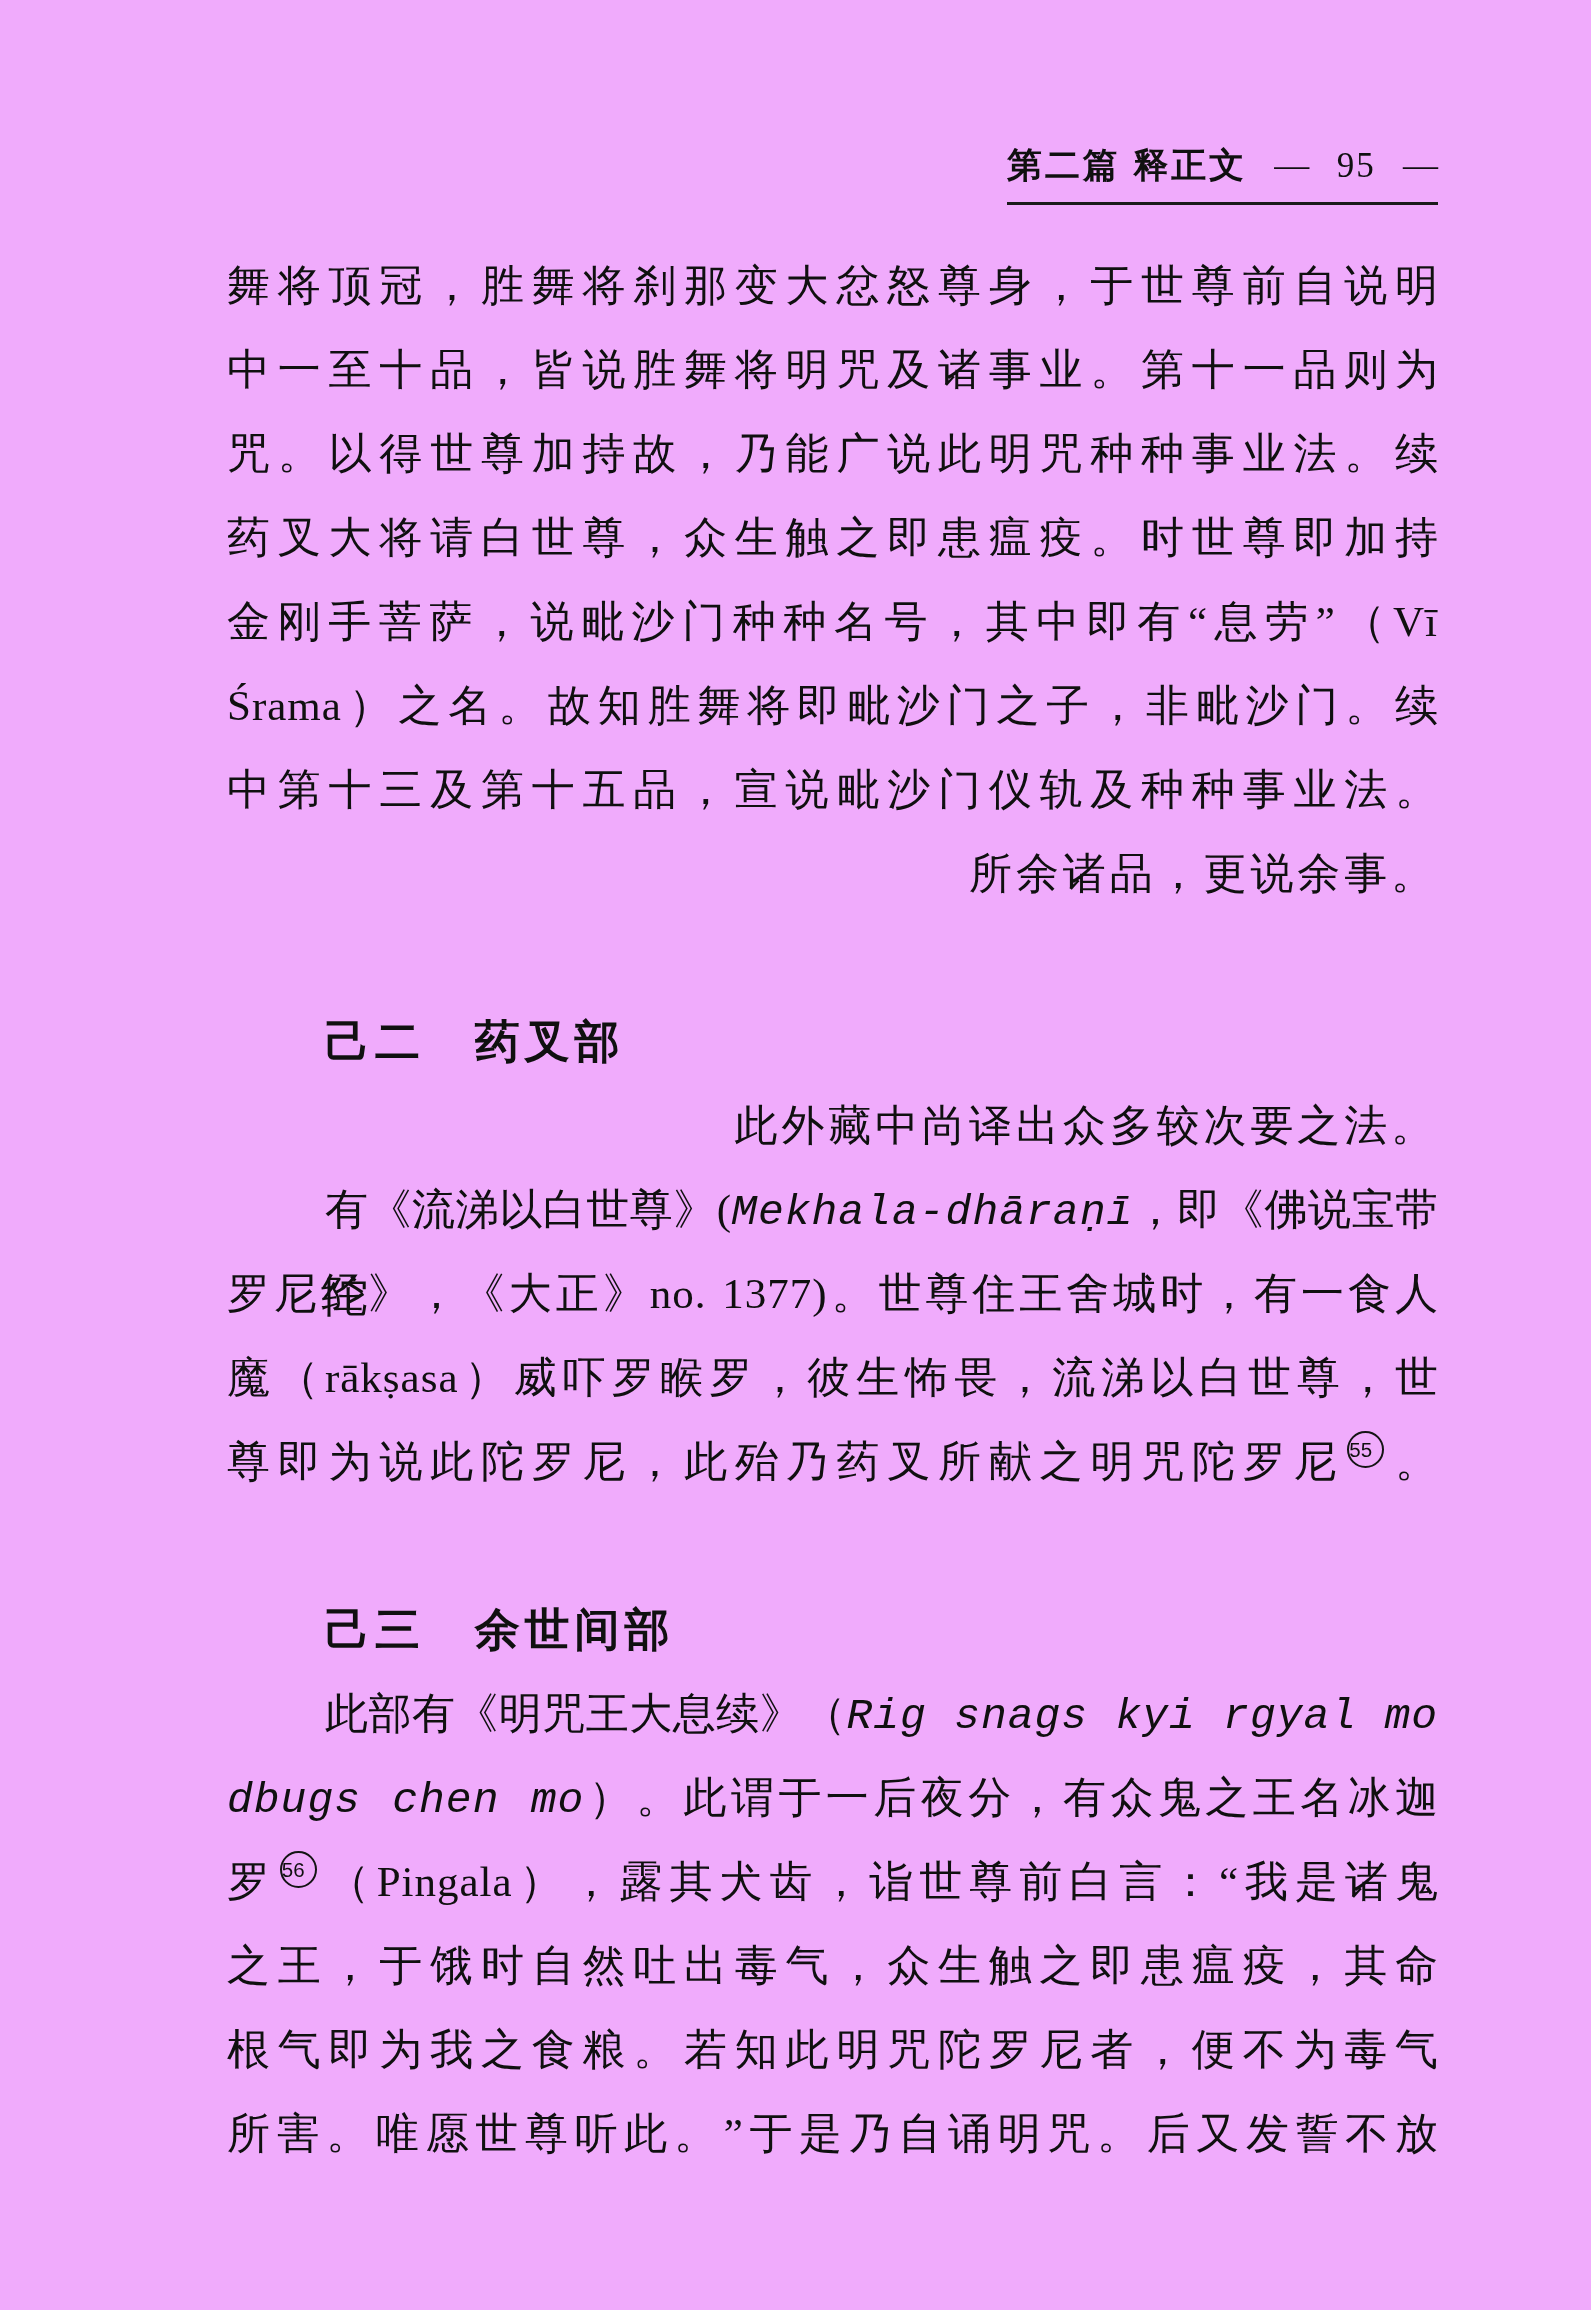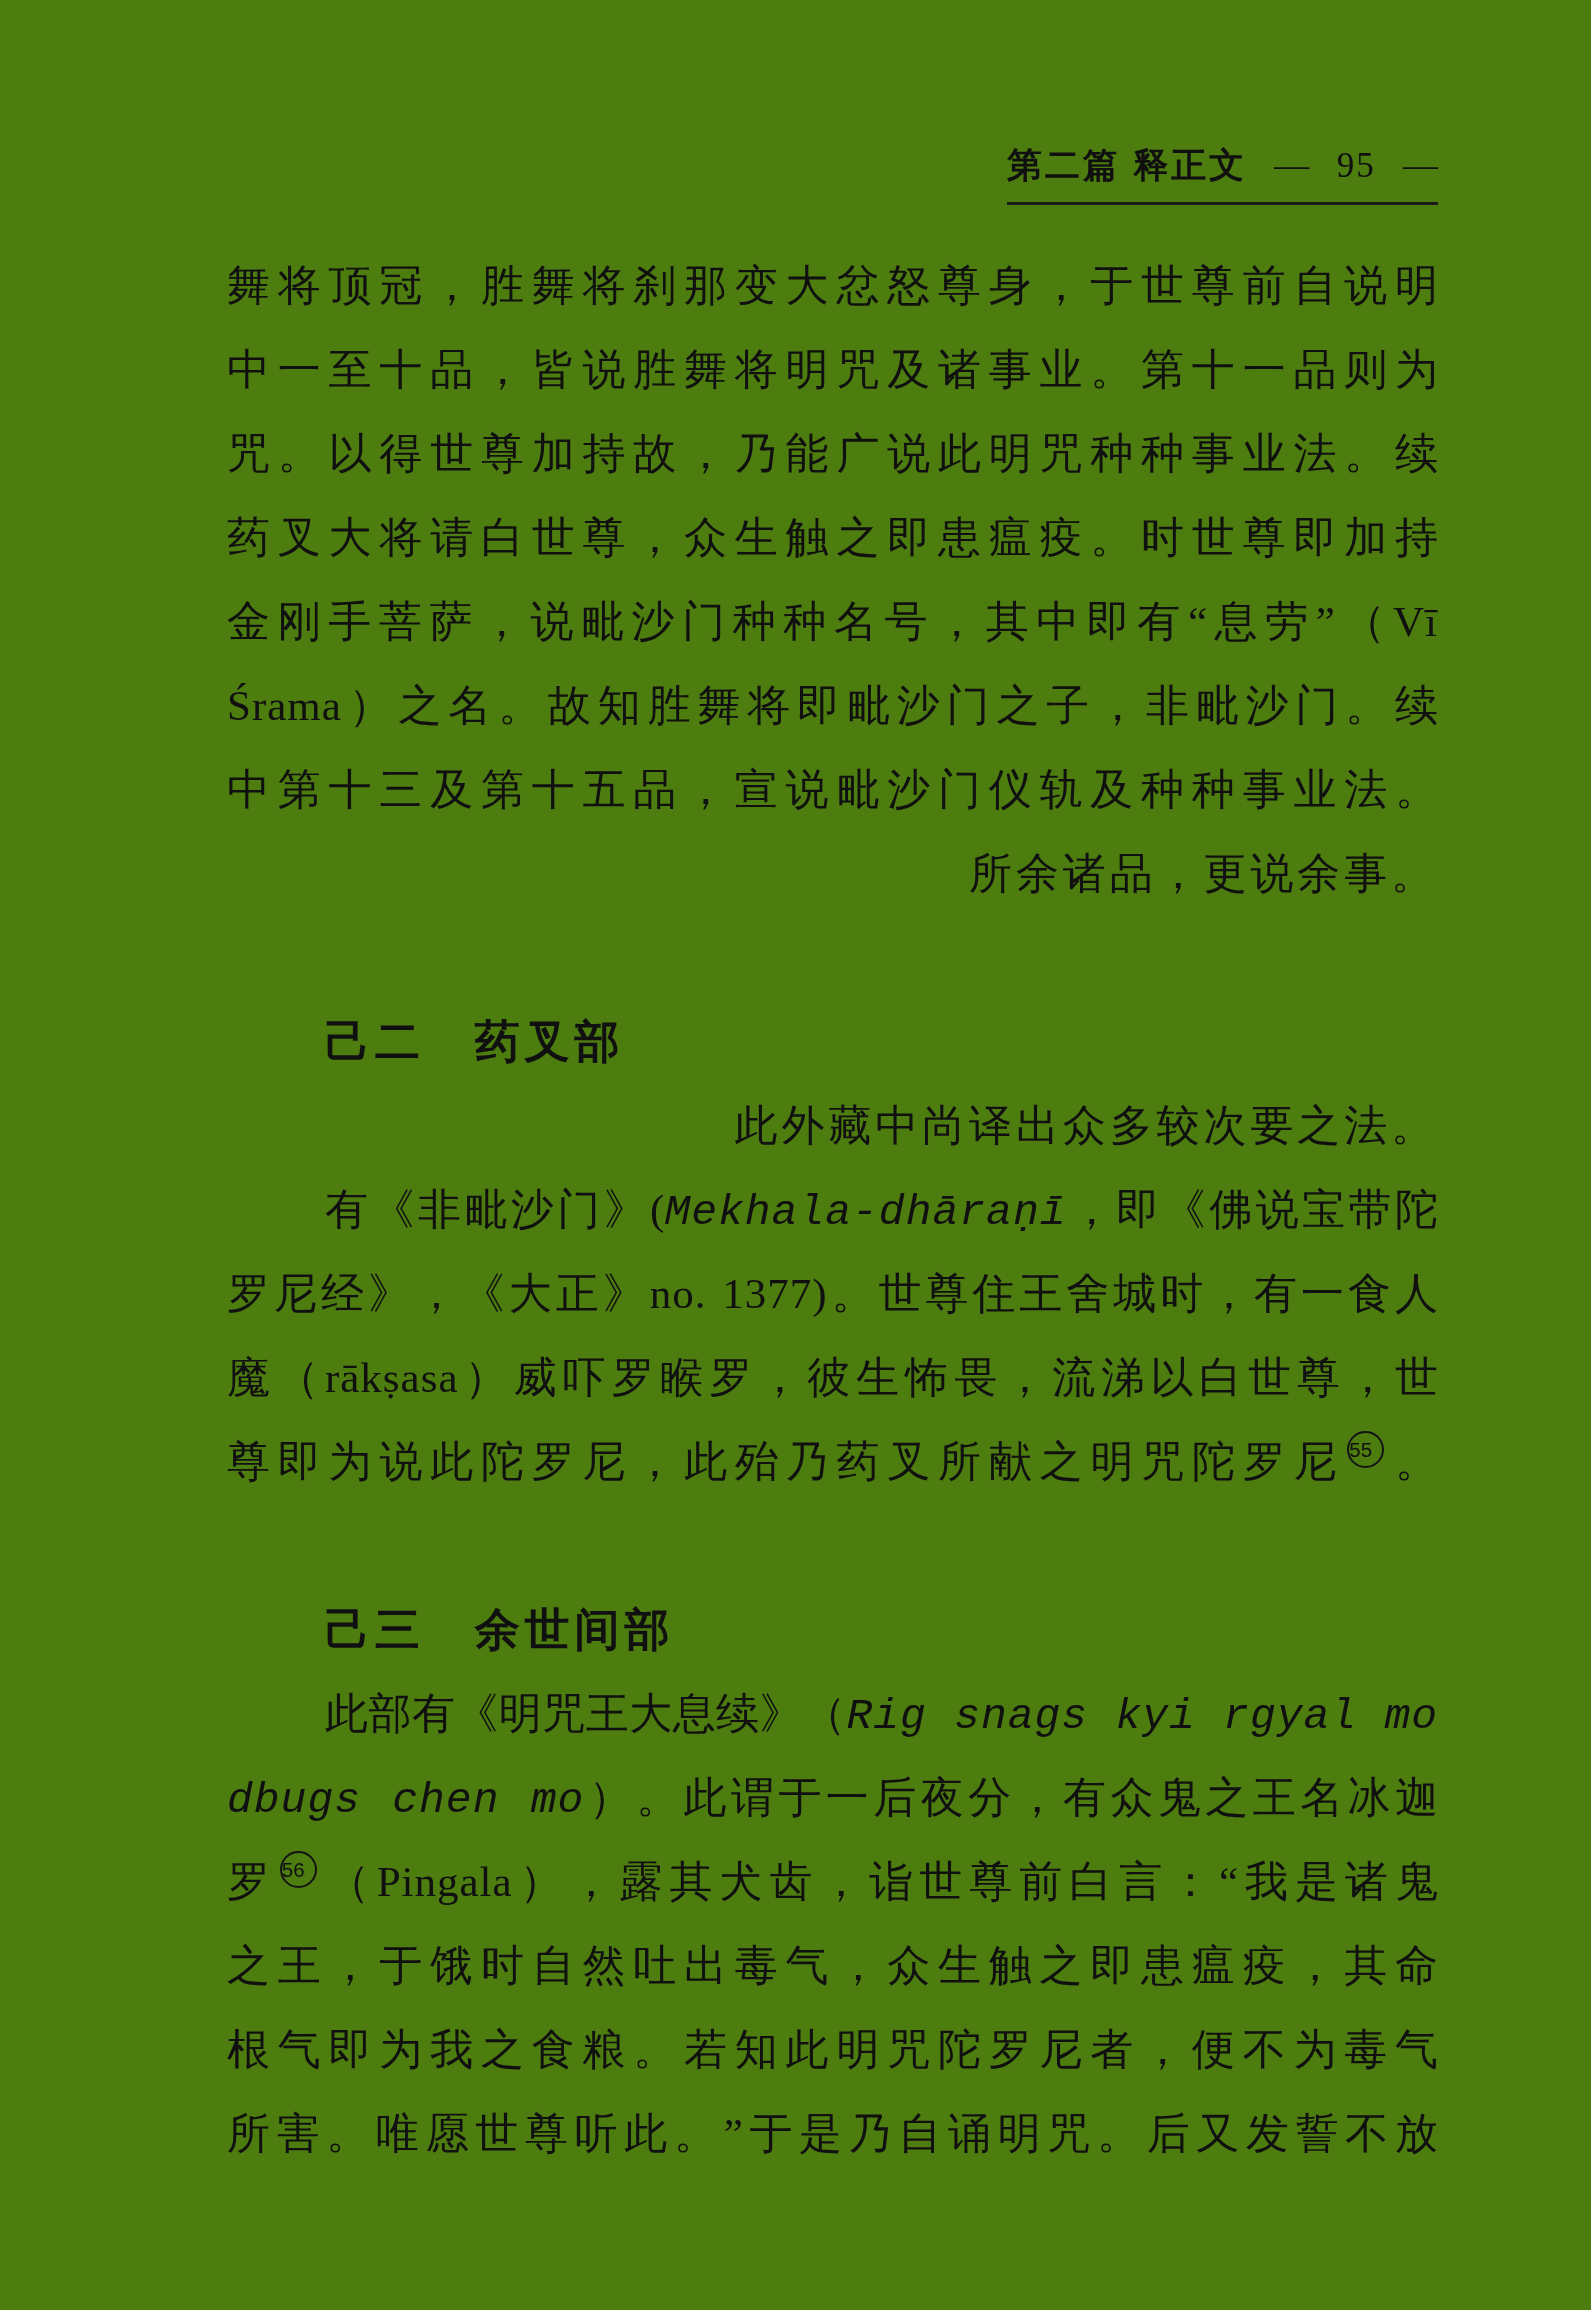--- a/index.html
+++ b/index.html
@@ -1,19 +1,19 @@
 <!DOCTYPE html>
 <html lang="zh"><head>
 <meta charset="utf-8">
 <style>
   html,body{margin:0;padding:0;background:#ffffff;}
   .page{
     position:relative;
     width:1592px;height:2310px;
-    background:#4d7c0f;
+    background:#f0abfc;
     color:#101010;
     font-family:"Liberation Serif","DejaVu Serif",serif;
     overflow:hidden;
   }
   .running-header{
     position:absolute;
     left:1007px;top:142px;width:431px;
     display:flex;justify-content:space-between;align-items:baseline;
     font-size:35px;
     padding-bottom:12.7px;
@@ -70,21 +70,21 @@
       <div class="line justify"><span class="seg-cjk">舞将顶冠，胜舞将刹那变大忿怒尊身，于世尊前自说明</span></div>
       <div class="line justify"><span class="seg-cjk">中一至十品，皆说胜舞将明咒及诸事业。第十一品则为</span></div>
       <div class="line justify"><span class="seg-cjk">咒。以得世尊加持故，乃能广说此明咒种种事业法。续</span></div>
       <div class="line justify"><span class="seg-cjk">药叉大将请白世尊，众生触之即患瘟疫。时世尊即加持</span></div>
       <div class="line justify"><span class="seg-cjk">金刚手菩萨，说毗沙门种种名号，其中即有“息劳”（</span><span class="seg-latin">Vī</span></div>
       <div class="line justify"><span class="seg-latin">Śrama</span><span class="seg-cjk">）之名。故知胜舞将即毗沙门之子，非毗沙门。续</span></div>
       <div class="line justify"><span class="seg-cjk">中第十三及第十五品，宣说毗沙门仪轨及种种事业法。</span></div>
       <div class="line left"><span class="seg-cjk">所余诸品，更说余事。</span></div>
       <div class="line left heading indent space-before"><span class="seg-cjk">己二　药叉部</span></div>
       <div class="line left indent"><span class="seg-cjk">此外藏中尚译出众多较次要之法。</span></div>
-      <div class="line justify indent"><span class="seg-cjk">有《非毗沙门》(</span><span class="seg-latin-italic">Mekhala-dhāraṇī</span><span class="seg-cjk">，即《佛说宝带陀</span></div>
+      <div class="line justify indent"><span class="seg-cjk">有《流涕以白世尊》(</span><span class="seg-latin-italic">Mekhala-dhāraṇī</span><span class="seg-cjk">，即《佛说宝带陀</span></div>
       <div class="line justify"><span class="seg-cjk">罗尼经》，《大正》</span><span class="seg-latin">no. 1377)</span><span class="seg-cjk">。世尊住王舍城时，有一食人</span></div>
       <div class="line justify"><span class="seg-cjk">魔（</span><span class="seg-latin">rākṣasa</span><span class="seg-cjk">）威吓罗睺罗，彼生怖畏，流涕以白世尊，世</span></div>
       <div class="line justify"><span class="seg-cjk">尊即为说此陀罗尼，此殆乃药叉所献之明咒陀罗尼</span><span class="seg-sup">55</span><span class="seg-cjk">。</span></div>
       <div class="line left heading indent space-before"><span class="seg-cjk">己三　余世间部</span></div>
       <div class="line justify indent"><span class="seg-cjk">此部有《明咒王大息续》（</span><span class="seg-latin-italic">Rig snags kyi rgyal mo</span></div>
       <div class="line justify"><span class="seg-latin-italic">dbugs chen mo</span><span class="seg-cjk">）。此谓于一后夜分，有众鬼之王名冰迦</span></div>
       <div class="line justify"><span class="seg-cjk">罗</span><span class="seg-sup">56</span><span class="seg-cjk">（</span><span class="seg-latin">Pingala</span><span class="seg-cjk">），露其犬齿，诣世尊前白言：“我是诸鬼</span></div>
       <div class="line justify"><span class="seg-cjk">之王，于饿时自然吐出毒气，众生触之即患瘟疫，其命</span></div>
       <div class="line justify"><span class="seg-cjk">根气即为我之食粮。若知此明咒陀罗尼者，便不为毒气</span></div>
       <div class="line justify"><span class="seg-cjk">所害。唯愿世尊听此。”于是乃自诵明咒。后又发誓不放</span></div>

